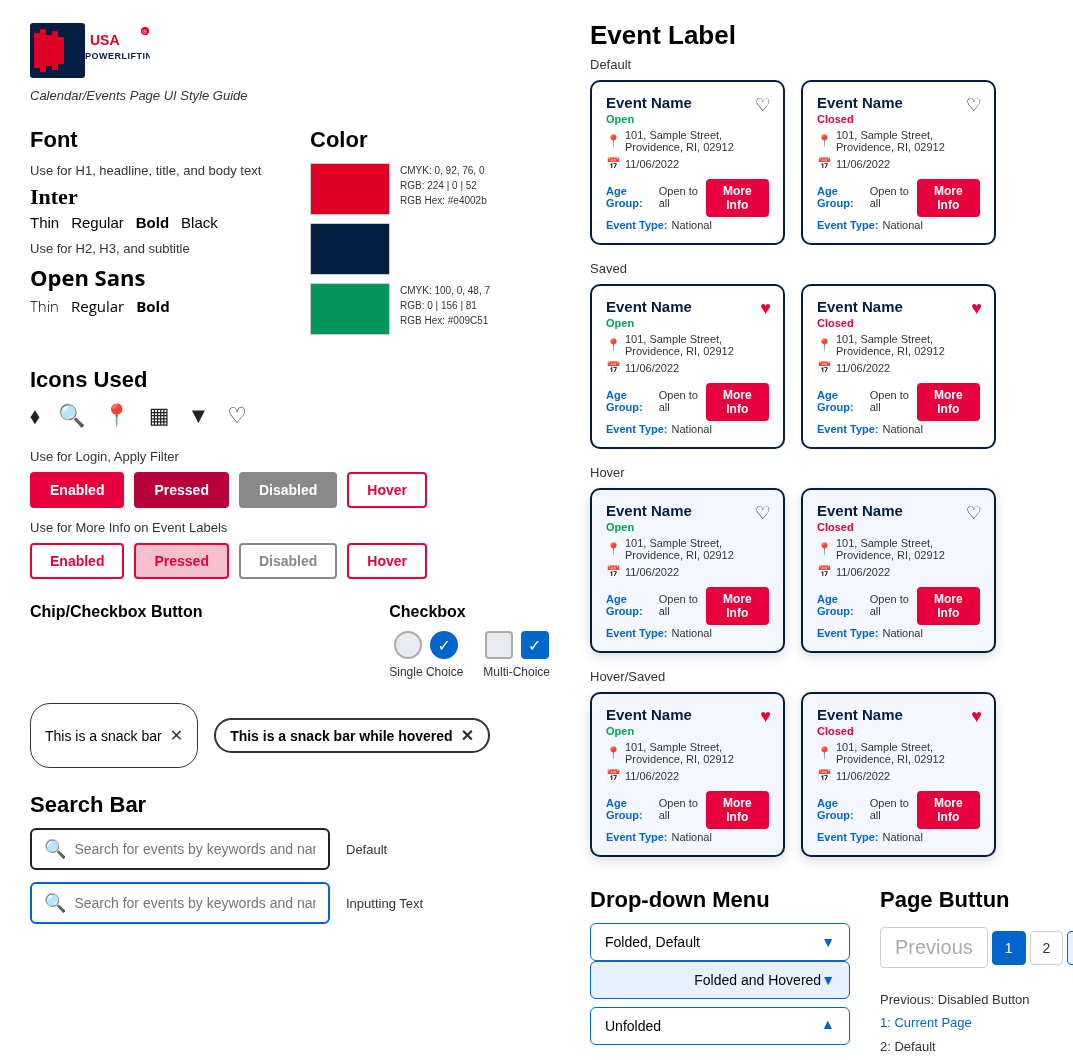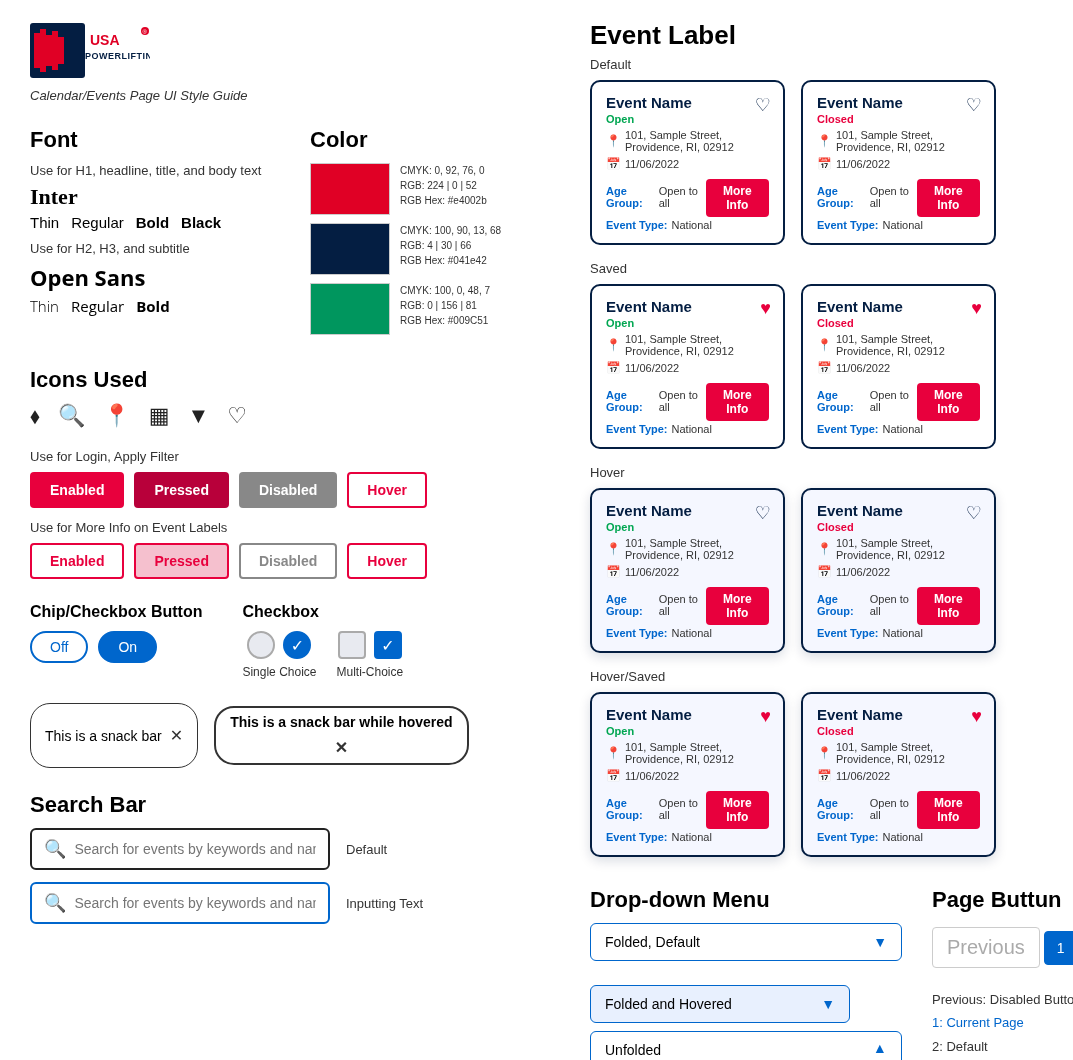--- a/index.html
+++ b/index.html
@@ -17,21 +17,21 @@
     .subtitle { font-size: 13px; color: #333; margin-bottom: 24px; font-family: 'Arial', sans-serif; font-style: italic; }
 
     
     .section-title { font-size: 22px; font-weight: 700; margin-bottom: 10px; }
     .font-desc { font-size: 13px; color: #333; margin-bottom: 6px; }
     .font-name-inter { font-size: 22px; font-weight: 700; font-family: 'Georgia', serif; margin-bottom: 4px; }
     .inter-weights { display: flex; gap: 12px; font-size: 15px; margin-bottom: 10px; font-family: 'Arial', sans-serif; }
     .inter-thin { font-weight: 200; }
     .inter-regular { font-weight: 400; }
     .inter-bold { font-weight: 700; }
-    .inter-black { font-weight: 700; }
+    .inter-black { font-weight: 400; }
     .font-desc2 { font-size: 13px; color: #333; margin-bottom: 6px; }
     .font-name-opensans { font-size: 22px; font-weight: 700; font-family: 'Open Sans', 'Arial', sans-serif; margin-bottom: 4px; }
     .opensans-weights { display: flex; gap: 12px; font-size: 15px; font-family: 'Open Sans', 'Arial', sans-serif; }
     .os-thin { font-weight: 200; }
     .os-regular { font-weight: 400; }
     .os-bold { font-weight: 700; }
 
     
     .font-color-row { display: flex; gap: 40px; margin-bottom: 24px; }
     .font-col { flex: 1; }
@@ -56,21 +56,21 @@
     .btn-pressed { background: #b8003a; color: #fff; border: none; border-radius: 4px; padding: 10px 20px; font-size: 14px; font-weight: 600; }
     .btn-disabled { background: #888; color: #fff; border: none; border-radius: 4px; padding: 10px 20px; font-size: 14px; font-weight: 600; }
     .btn-hover { background: #fff; color: #e8003d; border: 2px solid #e8003d; border-radius: 4px; padding: 8px 18px; font-size: 14px; font-weight: 600; }
 
     .btn-outline-enabled { background: #fff; color: #e8003d; border: 2px solid #e8003d; border-radius: 4px; padding: 8px 18px; font-size: 14px; font-weight: 600; cursor: pointer; }
     .btn-outline-pressed { background: #f5c0ce; color: #e8003d; border: 2px solid #e8003d; border-radius: 4px; padding: 8px 18px; font-size: 14px; font-weight: 600; }
     .btn-outline-disabled { background: #fff; color: #888; border: 2px solid #888; border-radius: 4px; padding: 8px 18px; font-size: 14px; font-weight: 600; }
     .btn-outline-hover { background: #fff; color: #e8003d; border: 2px solid #e8003d; border-radius: 4px; padding: 8px 18px; font-size: 14px; font-weight: 600; }
 
     
-    .chip-checkbox-row { display: flex; gap: 40px; margin-bottom: 24px; align-items: flex-start; }
+    .chip-checkbox-row { display: flex; gap: 40px; margin-bottom: 24px; align-items: flex-start; justify-content: space-between; }
     .chip-section { }
     .chip-section-title { font-size: 16px; font-weight: 700; margin-bottom: 10px; }
     .chip-row { display: flex; gap: 10px; align-items: center; }
     .chip-off { background: #fff; border: 2px solid #0066cc; border-radius: 20px; padding: 6px 18px; font-size: 14px; color: #0066cc; cursor: pointer; }
     .chip-on { background: #0066cc; border: 2px solid #0066cc; border-radius: 20px; padding: 6px 18px; font-size: 14px; color: #fff; cursor: pointer; }
 
     .checkbox-section { }
     .checkbox-section-title { font-size: 16px; font-weight: 700; margin-bottom: 10px; }
     .checkbox-types { display: flex; gap: 20px; }
     .checkbox-type { display: flex; flex-direction: column; align-items: center; gap: 6px; }
@@ -78,21 +78,21 @@
     .checkbox-pair { display: flex; gap: 8px; align-items: center; }
     .cb-circle { width: 28px; height: 28px; border-radius: 50%; border: 2px solid #aaa; background: #e8eaf0; }
     .cb-circle-checked { width: 28px; height: 28px; border-radius: 50%; border: 2px solid #0066cc; background: #0066cc; display: flex; align-items: center; justify-content: center; color: #fff; font-size: 16px; }
     .cb-square { width: 28px; height: 28px; border-radius: 4px; border: 2px solid #aaa; background: #e8eaf0; }
     .cb-square-checked { width: 28px; height: 28px; border-radius: 4px; border: 2px solid #0066cc; background: #0066cc; display: flex; align-items: center; justify-content: center; color: #fff; font-size: 16px; }
 
     
     .filter-section { margin-bottom: 24px; }
     .filter-row { display: flex; gap: 16px; align-items: center; flex-wrap: wrap; }
     .filter-tag { display: flex; align-items: center; gap: 8px; border: 1.5px solid #333; border-radius: 20px; padding: 22px 14px; font-size: 14px; background: #fff; }
-    .filter-tag-hovered { display: flex; align-items: center; gap: 8px; border: 2px solid #333; border-radius: 20px; padding: 6px 14px; font-size: 14px; background: #fff; font-weight: 600; flex-direction: column; }
+    .filter-tag-hovered { display: flex; align-items: center; gap: 8px; border: 2px solid #333; border-radius: 20px; padding: 6px 14px; font-size: 14px; background: #fff; font-weight: 600; }
     .filter-x { cursor: pointer; font-size: 16px; color: #333; }
 
     
     .search-section { margin-bottom: 24px; }
     .search-row { display: flex; align-items: center; gap: 16px; margin-bottom: 12px; }
     .search-input-wrap { display: flex; align-items: center; border: 2px solid #222; border-radius: 6px; padding: 8px 12px; gap: 8px; width: 300px; }
     .search-input-wrap-active { display: flex; align-items: center; border: 2px solid #0066cc; border-radius: 6px; padding: 8px 12px; gap: 8px; width: 300px; }
     .search-input { border: none; outline: none; font-size: 14px; width: 100%; color: #333; background: transparent; }
     .search-label { font-size: 13px; color: #333; }
 
@@ -109,22 +109,22 @@
     .event-card-status-closed { font-size: 11px; color: #e8003d; font-weight: 600; }
     .event-heart { position: absolute; top: 12px; right: 12px; font-size: 18px; color: #041e42; cursor: pointer; }
     .event-heart-filled { position: absolute; top: 12px; right: 12px; font-size: 18px; color: #e8003d; cursor: pointer; }
     .event-info-row { display: flex; align-items: center; gap: 4px; font-size: 11px; color: #333; margin-top: 4px; }
     .event-info-icon { font-size: 12px; color: #e8003d; }
     .event-info-icon-blue { font-size: 12px; color: #0066cc; }
     .event-detail-row { display: flex; align-items: baseline; gap: 4px; font-size: 11px; color: #333; margin-top: 2px; }
     .event-detail-label { color: #0066cc; font-weight: 600; font-size: 11px; }
     .event-more-btn { background: #e8003d; color: #fff; border: none; border-radius: 4px; padding: 5px 10px; font-size: 12px; font-weight: 600; cursor: pointer; margin-top: 6px; }
     .dropdown-section-title { font-size: 22px; font-weight: 700; margin-bottom: 10px; }
-    .dropdown-item { display: flex; align-items: center; justify-content: space-between; border: 1.5px solid #0066cc; border-radius: 6px; padding: 10px 14px; font-size: 14px; margin-bottom: 24px; background: #fff; cursor: pointer; width: 312px; }
-    .dropdown-item-hovered { display: flex; align-items: center; justify-content: space-between; border: 1.5px solid #0066cc; border-radius: 6px; padding: 10px 14px; font-size: 14px; margin-bottom: 8px; background: #e8f0fe; cursor: pointer; width: 260px; }
+    .dropdown-item { display: flex; align-items: center; justify-content: space-between; border: 1.5px solid #0066cc; border-radius: 6px; padding: 10px 14px; font-size: 14px; margin-bottom: 0; background: #fff; cursor: pointer; width: 260px; }
+    .dropdown-item-hovered { display: flex; align-items: center; justify-content: flex-end; border: 1.5px solid #0066cc; border-radius: 6px; padding: 10px 14px; font-size: 14px; margin-bottom: 8px; background: #e8f0fe; cursor: pointer; width: 260px; }
     .dropdown-arrow { font-size: 14px; color: #0066cc; }
     .dropdown-arrow-up { font-size: 14px; color: #0066cc; transform: rotate(180deg); display: inline-block; }
     .page-btn-title { font-size: 22px; font-weight: 700; margin-bottom: 14px; }
     .pagination { display: flex; align-items: center; gap: 4px; margin-bottom: 20px; }
     .page-prev { background: #fff; border: 1.5px solid #ccc; border-radius: 4px; padding: 8px 14px; font-size: 20px; color: #aaa; cursor: default; }
     .page-num { background: #fff; border: 1.5px solid #ccc; border-radius: 4px; padding: 8px 12px; font-size: 14px; color: #333; cursor: pointer; }
     .page-num-active { background: #0066cc; border: 1.5px solid #0066cc; border-radius: 4px; padding: 8px 12px; font-size: 14px; color: #fff; cursor: pointer; }
     .page-num-hover { background: #e8f0fe; border: 1.5px solid #0066cc; border-radius: 4px; padding: 8px 12px; font-size: 14px; color: #0066cc; cursor: pointer; }
 
     .page-notes { font-size: 13px; color: #333; line-height: 1.8; }
@@ -191,25 +191,20 @@
         <div class="color-swatch-row">
           <div class="swatch" style="background:#e00025;"></div>
           <div class="swatch-info">
             <div>CMYK: 0, 92, 76, 0</div>
             <div>RGB: 224 | 0 | 52</div>
             <div>RGB Hex: #e4002b</div>
           </div>
         </div>
         <div class="color-swatch-row">
           <div class="swatch" style="background:#041e42;"></div>
-          <div class="swatch-info">
-            <div>CMYK: 100, 90, 13, 68</div>
-            <div>RGB: 4 | 30 | 66</div>
-            <div>RGB Hex: #041e42</div>
-          </div>
         </div>
         <div class="color-swatch-row">
           <div class="swatch" style="background:#00965e;"></div>
           <div class="swatch-info">
             <div>CMYK: 100, 0, 48, 7</div>
             <div>RGB: 0 | 156 | 81</div>
             <div>RGB Hex: #009C51</div>
           </div>
         </div>
       </div>
@@ -240,24 +235,20 @@
         <button class="btn-outline-enabled">Enabled</button>
         <button class="btn-outline-pressed">Pressed</button>
         <button class="btn-outline-disabled">Disabled</button>
         <button class="btn-outline-hover">Hover</button>
       </div>
     </div>
 
     <div class="chip-checkbox-row">
       <div class="chip-section">
         <div class="chip-section-title">Chip/Checkbox Button</div>
-        <div class="chip-row">
-          <button class="chip-off">Off</button>
-          <button class="chip-on">On</button>
-        </div>
       </div>
       <div class="checkbox-section">
         <div class="checkbox-section-title">Checkbox</div>
         <div class="checkbox-types">
           <div class="checkbox-type">
             <div class="checkbox-pair">
               <div class="cb-circle"></div>
               <div class="cb-circle-checked">✓</div>
             </div>
             <div class="checkbox-type-label">Single Choice</div>

